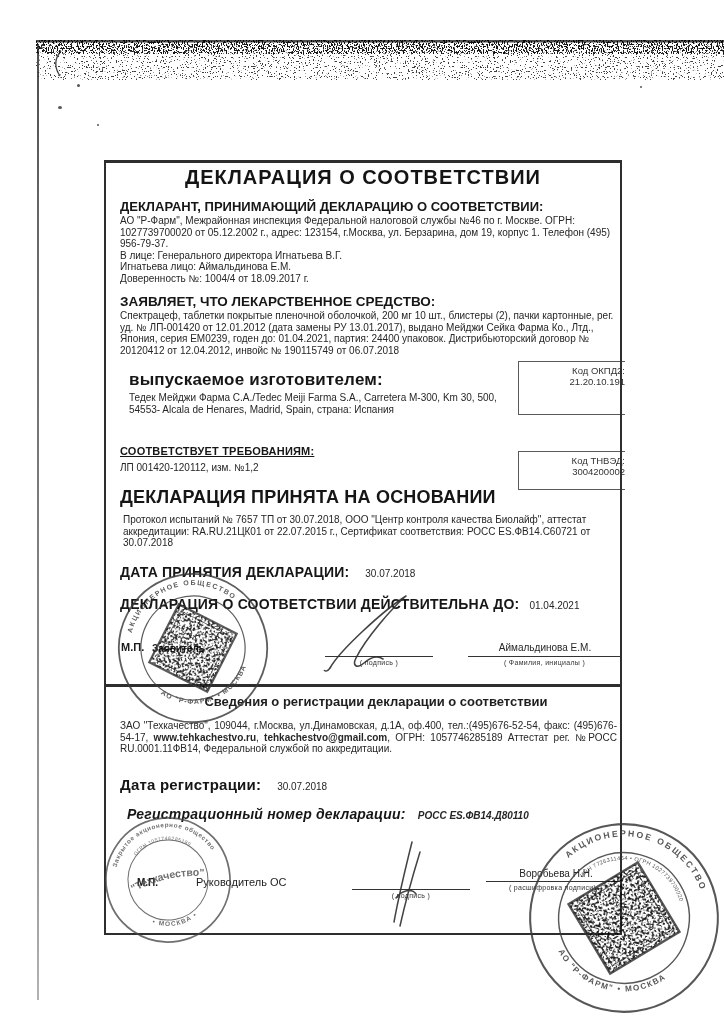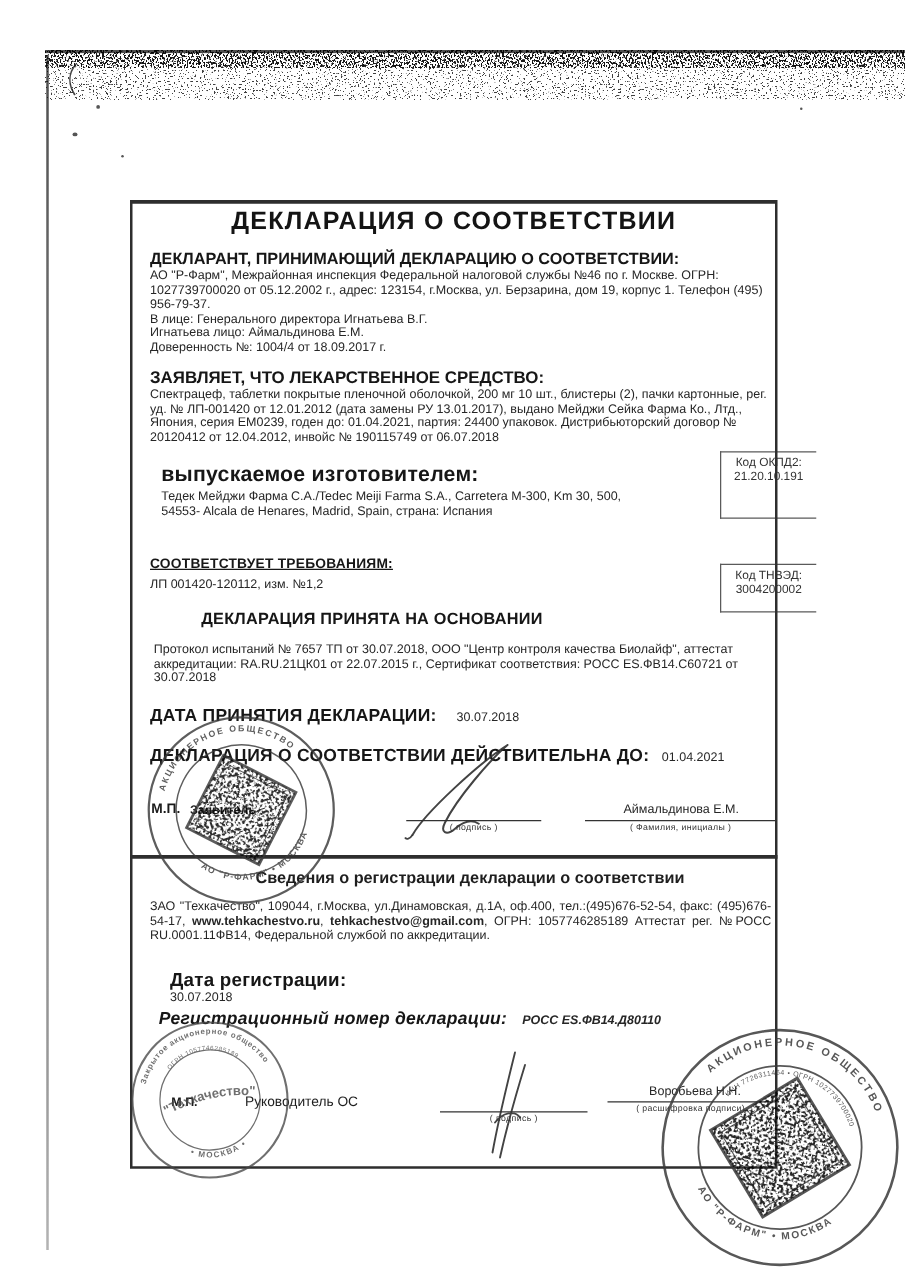--- a/index.html
+++ b/index.html
@@ -19,22 +19,22 @@
   
   .page-box{left:104px;top:160px;width:514px;height:770px;
     border:2px solid #2e2e2e;border-top-width:3px;background:transparent;z-index:1;}
   .title{left:104px;top:166px;width:518px;text-align:center;
     font-size:20px;font-weight:bold;letter-spacing:1px;color:#141414;}
   .h1{font-size:13px;font-weight:bold;color:#161616;}
   .h2{font-size:14px;font-weight:bold;color:#161616;letter-spacing:.2px;}
   .body-text{font-size:10px;line-height:11.6px;color:#262626;}
   .just{text-align:justify;}
   .val{font-size:10px;color:#262626;}
-  .codebox{left:576px;width:76px;border:1px solid #5a5a5a;border-right:none;
-    text-align:center;color:#333;background:transparent;}
+  .codebox{left:518px;width:76px;border:1px solid #5a5a5a;border-right:none;
+    text-align:right;color:#333;background:transparent;padding-left:30px;}
   .codebox .cl{font-size:9.5px;padding-top:3px;}
   .codebox .cv{font-size:9.5px;}
   .row{display:flex;align-items:baseline;}
   .separator{left:104px;top:684px;width:518px;height:3px;background:#2e2e2e;z-index:1;}
   .center-h{left:104px;top:694px;width:518px;text-align:center;font-size:13px;font-weight:bold;padding-left:13px;}
   .sig-line{border-bottom:1.5px solid #333;height:0;}
   .caption{font-size:7px;color:#333;text-align:center;letter-spacing:.3px;}
   .name-over{font-size:10px;color:#262626;text-align:center;}
   .stamp{z-index:5;pointer-events:none;}
   .signature{z-index:4;pointer-events:none;}
@@ -92,21 +92,21 @@
 <div class="abs body-text" style="left:129px;top:392px;width:372px;">Тедек Мейджи Фарма С.А./Tedec Meiji Farma S.A., Carretera M-300, Km 30, 500, 54553- Alcala de Henares, Madrid, Spain, страна: Испания</div>
 
 <div class="abs h2" style="left:120px;top:445px;font-size:11px;text-decoration:underline;">СООТВЕТСТВУЕТ ТРЕБОВАНИЯМ:</div>
 <div class="abs body-text" style="left:120px;top:462px;">ЛП 001420-120112, изм. №1,2</div>
 
 <div class="abs codebox" style="top:451px;height:37px;">
   <div class="cl">Код ТНВЭД:</div>
   <div class="cv">3004200002</div>
 </div>
 
-<div class="abs h2" style="left:120px;top:487px;font-size:13px;margin-left:41px;">ДЕКЛАРАЦИЯ ПРИНЯТА НА ОСНОВАНИИ</div>
+<div class="abs h2" style="left:120px;top:487px;font-size:18px;">ДЕКЛАРАЦИЯ ПРИНЯТА НА ОСНОВАНИИ</div>
 <div class="abs body-text" style="left:123px;top:514px;width:488px;">Протокол испытаний № 7657 ТП от 30.07.2018, ООО "Центр контроля качества Биолайф", аттестат аккредитации: RA.RU.21ЦК01 от 22.07.2015 г., Сертификат соответствия: РОСС ES.ФВ14.С60721 от 30.07.2018</div>
 
 <div class="abs row" style="left:120px;top:564px;">
   <span class="h2">ДАТА ПРИНЯТИЯ ДЕКЛАРАЦИИ:</span>
   <span class="val" style="margin-left:16px;">30.07.2018</span>
 </div>
 <div class="abs row" style="left:120px;top:596px;">
   <span class="h2">ДЕКЛАРАЦИЯ О СООТВЕТСТВИИ ДЕЙСТВИТЕЛЬНА ДО:</span>
   <span class="val" style="margin-left:10px;">01.04.2021</span>
 </div>
@@ -156,21 +156,21 @@
   </g>
 </svg>
 
 <div class="abs separator"></div>
 <div class="abs center-h">Сведения о регистрации декларации о соответствии</div>
 
 <div class="abs body-text just" style="left:120px;top:720px;width:497px;">
   <span>ЗАО "Техкачество", 109044, г.Москва, ул.Динамовская, д.1А, оф.400, тел.:(495)676-52-54, факс: (495)676-54-17, </span><b class="seg">www.tehkachestvo.ru</b><span>, </span><b class="seg">tehkachestvo@gmail.com</b><span>, ОГРН: 1057746285189 Аттестат рег. №РОСС RU.0001.11ФВ14, Федеральной службой по аккредитации.</span>
 </div>
 
-<div class="abs row" style="left:120px;top:776px;flex-direction:column;">
+<div class="abs row" style="left:120px;top:776px;">
   <span class="h2" style="font-size:15px;">Дата регистрации:</span>
   <span class="val" style="margin-left:16px;">30.07.2018</span>
 </div>
 <div class="abs row" style="left:127px;top:806px;font-style:italic;">
   <span class="h2">Регистрационный номер декларации:</span>
   <span class="val" style="margin-left:12px;font-weight:bold;">РОСС ES.ФВ14.Д80110</span>
 </div>
 
 <div class="abs mp" style="left:137px;top:877px;font-size:10px;">М.П.</div>
 <div class="abs" style="left:196px;top:876px;font-size:11px;">Руководитель ОС</div>

